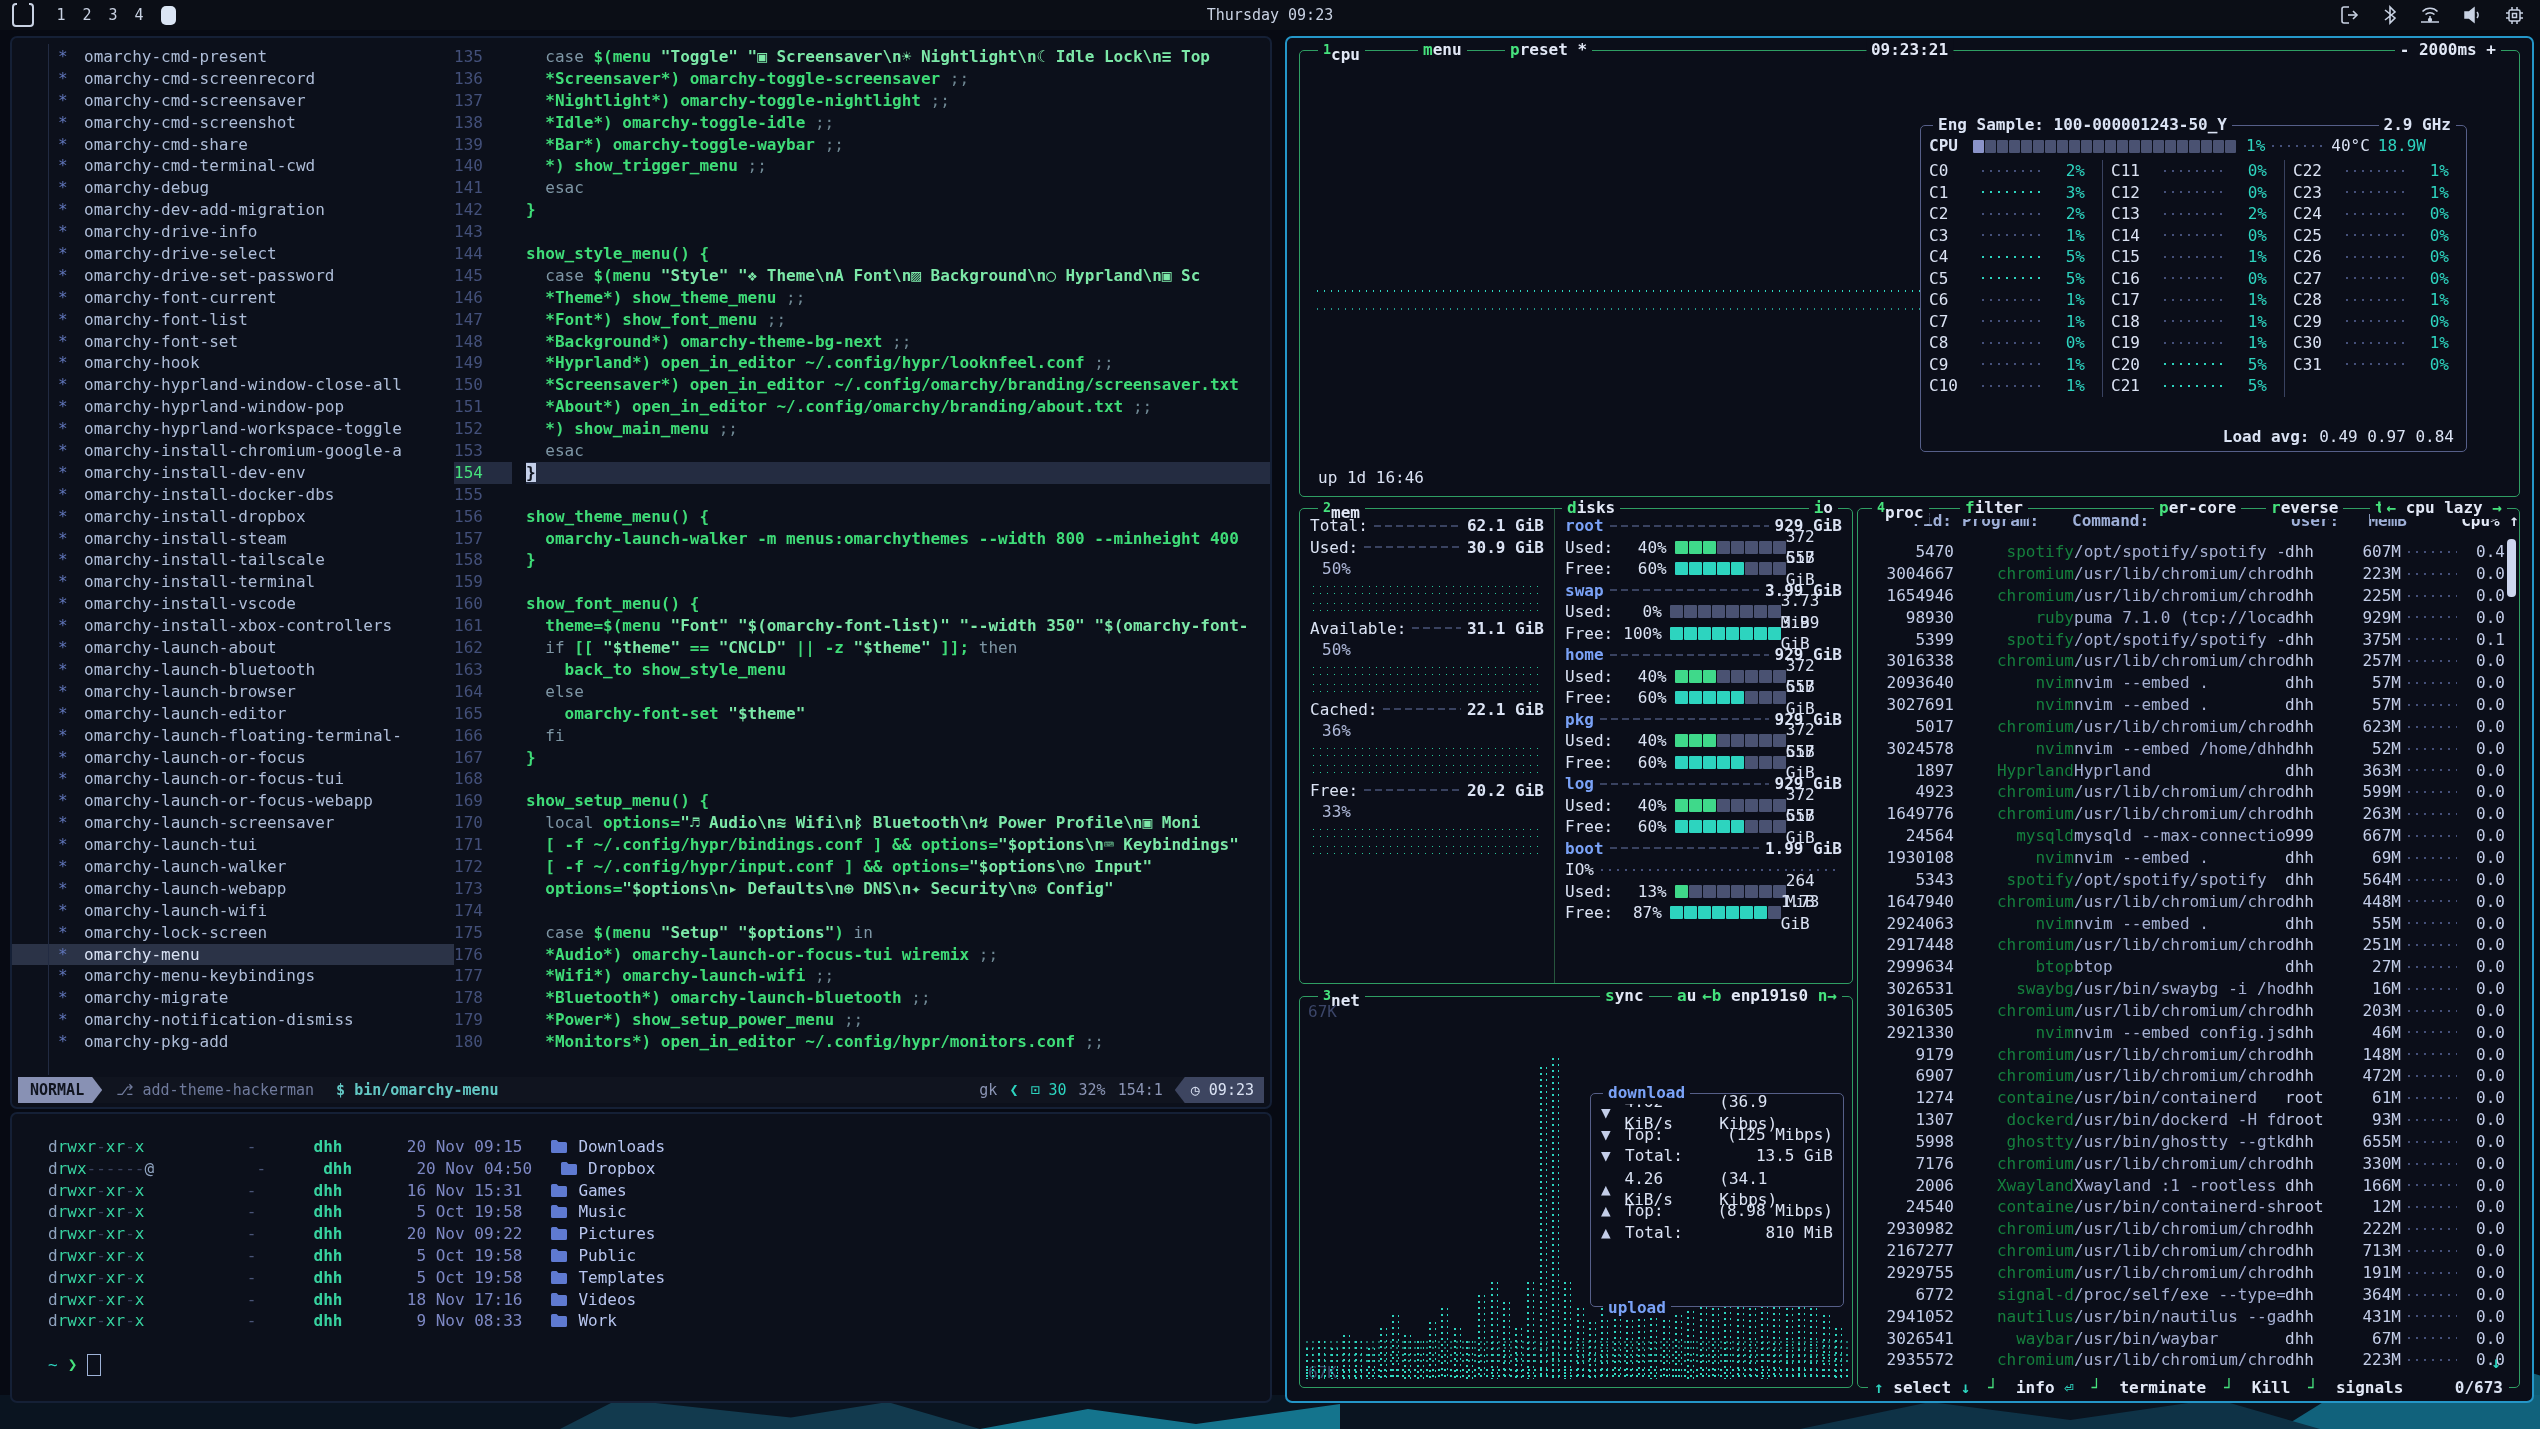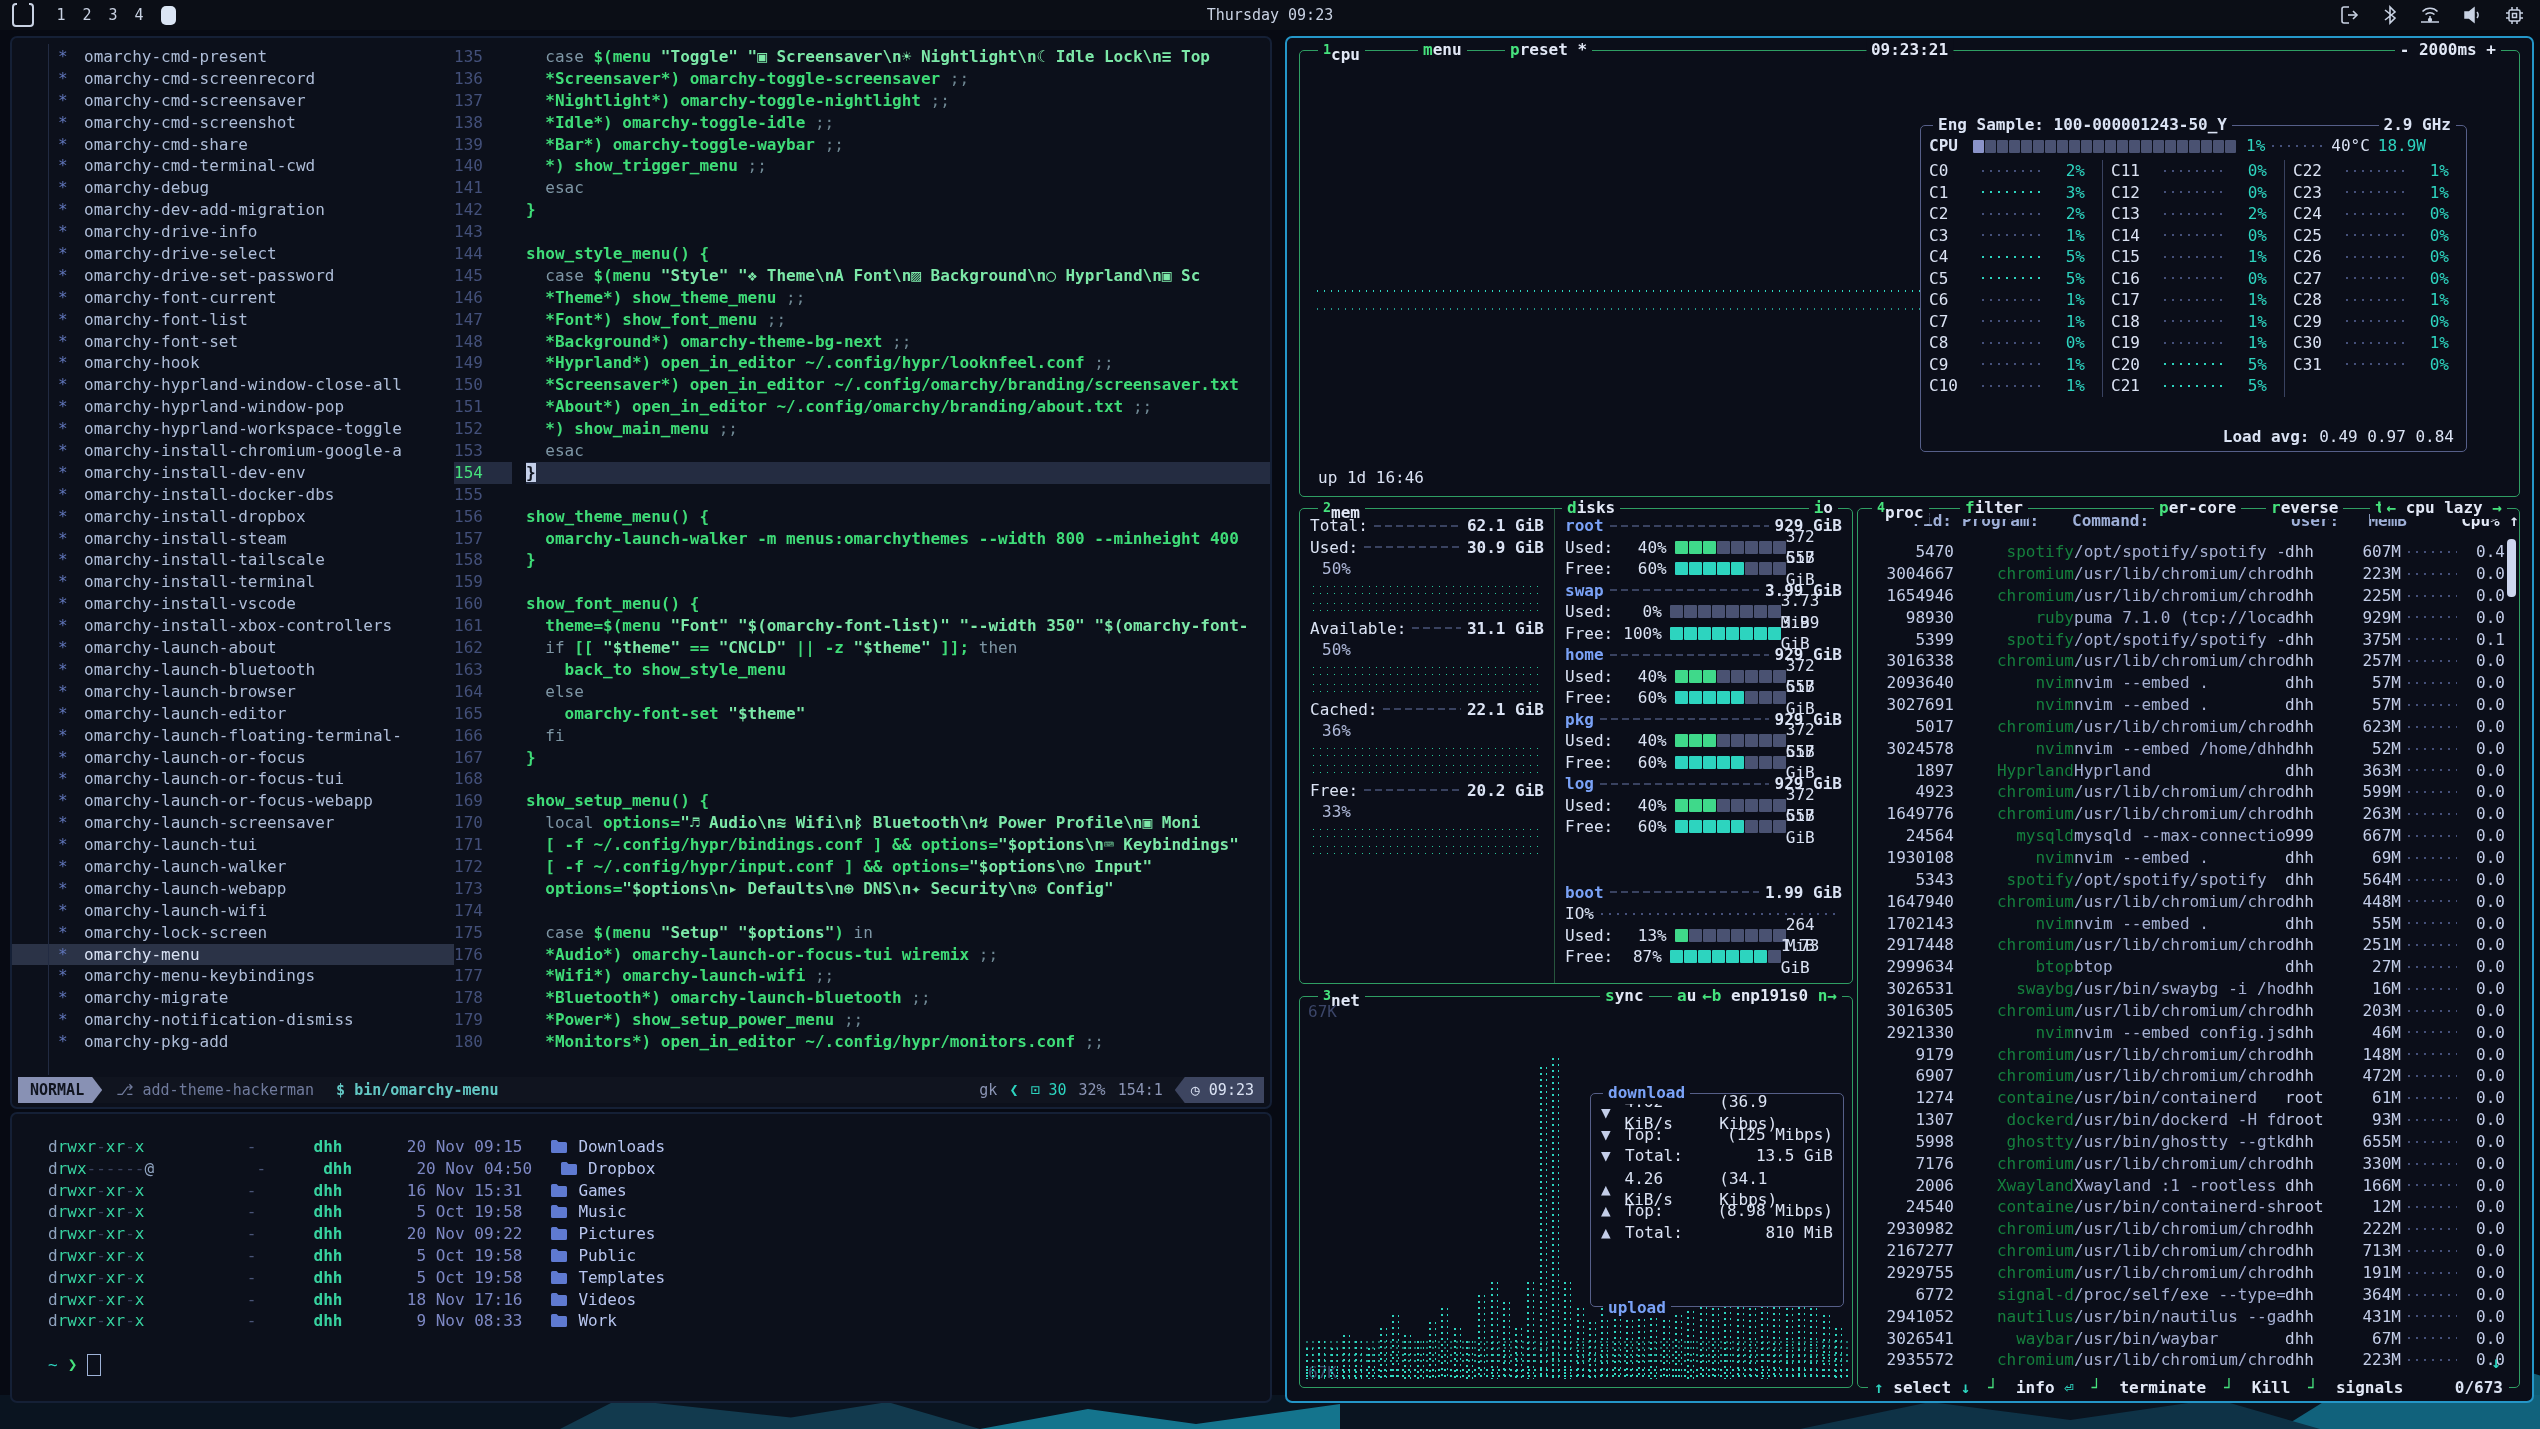--- a/index.html
+++ b/index.html
@@ -803,21 +803,21 @@
               <i style="width: 13px; background: rgb(45, 212, 191);"></i>
               <i style="width: 13px; background: rgb(45, 212, 191);"></i>
               <i style="width: 13px; background: rgb(45, 212, 191);"></i>
               <i style="width: 13px; background: rgb(45, 212, 191);"></i>
               <i style="width: 13px;"></i>
               <i style="width: 13px;"></i>
               <i style="width: 13px;"></i>
             </span>
             <span class="wh" style="margin-left: auto;">557 GiB</span>
           </div>
-          <div style="display: flex; padding: 0px 10px; height: 21.5px; margin-top: 44px;">
+          <div style="display: flex; padding: 0px 10px; height: 21.5px;">
             <span class="blue">boot</span>
             <span class="lead"></span>
             <span class="wh"><b>1.99 GiB</b></span>
           </div>
           <div style="display: flex; padding: 0px 10px; height: 21.5px; align-items: center;">
             <span class="wh">IO%</span>
             <span class="dots" style="flex: 1 1 0%;"></span>
           </div>
           <div style="display: flex; padding: 0px 10px; height: 21.5px; align-items: center;">
             <span class="wh" style="width: 72px;">Used:</span>
@@ -1113,21 +1113,21 @@
           <div class="prow">
             <span class="pr-pid">1647940</span>
             <span class="pr-prog">chromium</span>
             <span class="pr-cmd">/usr/lib/chromium/chrom</span>
             <span class="pr-user">dhh</span>
             <span class="pr-mem">448M</span>
             <span class="dots" style="flex: 0 0 52px;"></span>
             <span class="pr-cpu">0.0</span>
           </div>
           <div class="prow">
-            <span class="pr-pid">1702143</span>
+            <span class="pr-pid">2924063</span>
             <span class="pr-prog">nvim</span>
             <span class="pr-cmd">nvim --embed .</span>
             <span class="pr-user">dhh</span>
             <span class="pr-mem">55M</span>
             <span class="dots" style="flex: 0 0 52px;"></span>
             <span class="pr-cpu">0.0</span>
           </div>
           <div class="prow">
             <span class="pr-pid">2917448</span>
             <span class="pr-prog">chromium</span>

